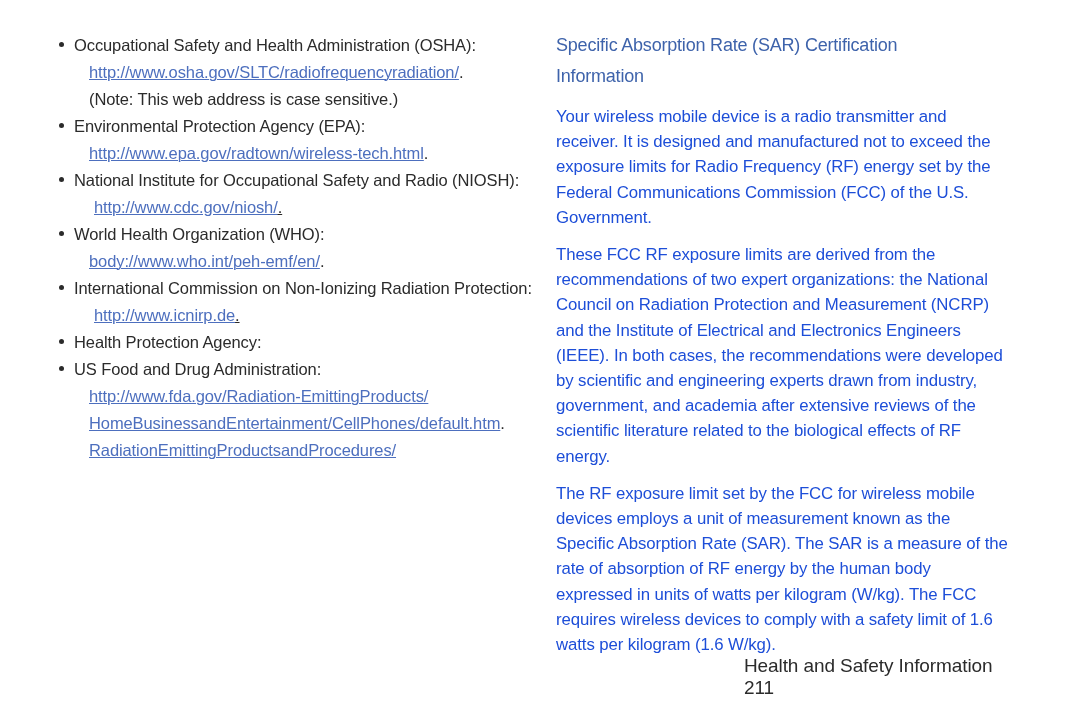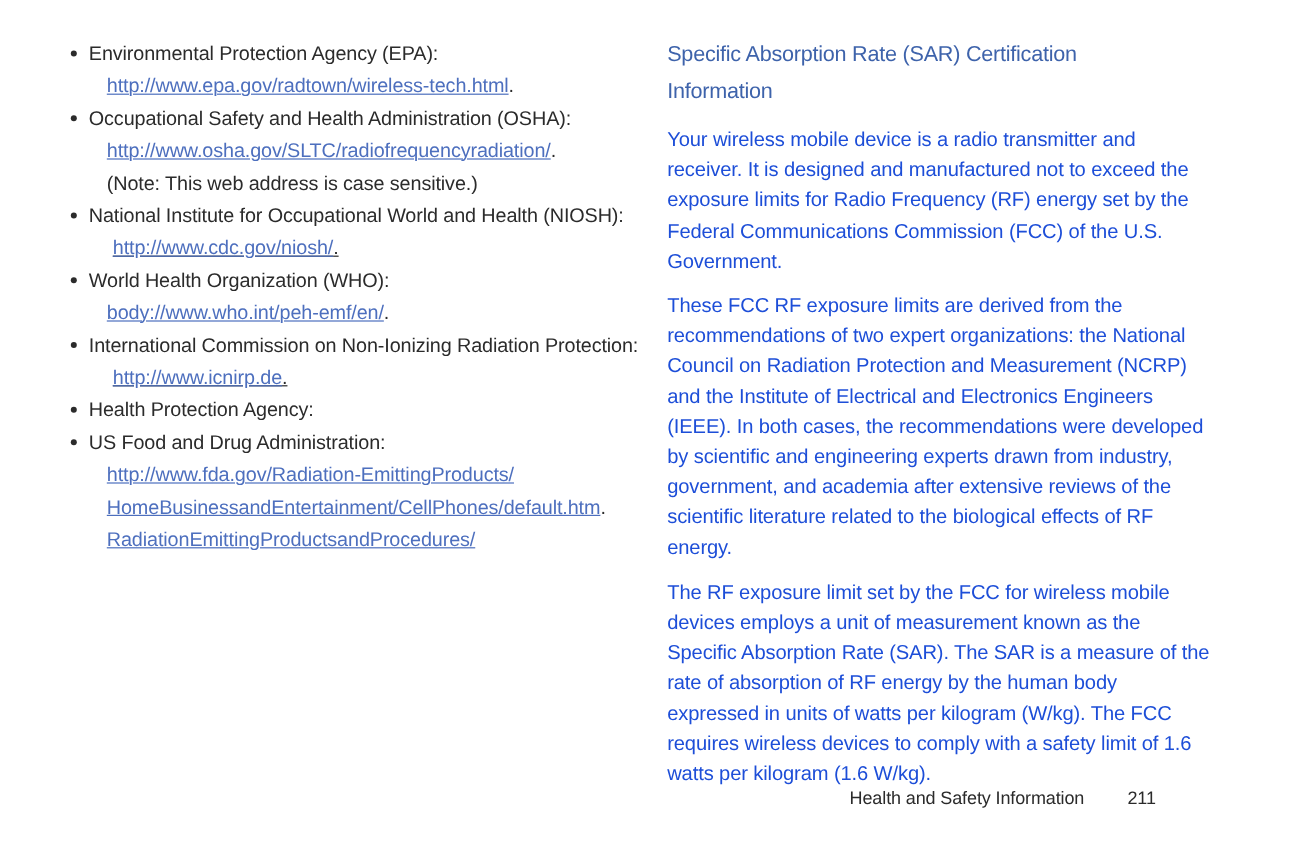--- a/index.html
+++ b/index.html
@@ -106,52 +106,52 @@
     letter-spacing: -0.1px;
     color: #1d4ed8;
     margin: 0 0 12px 0;
     max-width: 452px;
   }
 
   .footer {
     position: absolute;
     left: 708px;
     top: 655px;
-    font-size: 15px;
+    font-size: 19px;
     line-height: 22px;
     letter-spacing: -0.1px;
     color: #2b2b2b;
     display: flex;
-    flex-direction: row;
+    flex-direction: column;
     align-items: baseline;
   }
   .footer .f-label { }
   .footer .f-page { margin-left: 36px; }
 </style>
 </head>
 <body>
 
 <div class="page">
 
   <div class="col-left">
     <ul class="bullet-list" id="bullet-list">
         <li class="bullet-item">
           <span class="dot"></span>
-          <div class="bullet-title">Environmental Protection Agency (EPA):</div>
-          <div class="sub-line"><span class="link">http://www.epa.gov/radtown/wireless-tech.html</span><span class="period">.</span></div>
-        </li>
-        <li class="bullet-item">
-          <span class="dot"></span>
           <div class="bullet-title">Occupational Safety and Health Administration (OSHA):</div>
           <div class="sub-line"><span class="link">http://www.osha.gov/SLTC/radiofrequencyradiation/</span><span class="period">.</span></div>
           <div class="sub-line"><span>(Note: This web address is case sensitive.)</span></div>
         </li>
         <li class="bullet-item">
           <span class="dot"></span>
-          <div class="bullet-title">National Institute for Occupational World and Health (NIOSH):</div>
+          <div class="bullet-title">Environmental Protection Agency (EPA):</div>
+          <div class="sub-line"><span class="link">http://www.epa.gov/radtown/wireless-tech.html</span><span class="period">.</span></div>
+        </li>
+        <li class="bullet-item">
+          <span class="dot"></span>
+          <div class="bullet-title">National Institute for Occupational Safety and Radio (NIOSH):</div>
           <div class="sub-line extra-indent"><span class="link">http://www.cdc.gov/niosh/</span><span class="period">.</span></div>
         </li>
         <li class="bullet-item">
           <span class="dot"></span>
           <div class="bullet-title">World Health Organization (WHO):</div>
           <div class="sub-line"><span class="link">body://www.who.int/peh-emf/en/</span><span class="period">.</span></div>
         </li>
         <li class="bullet-item">
           <span class="dot"></span>
           <div class="bullet-title">International Commission on Non-Ionizing Radiation Protection:</div>

